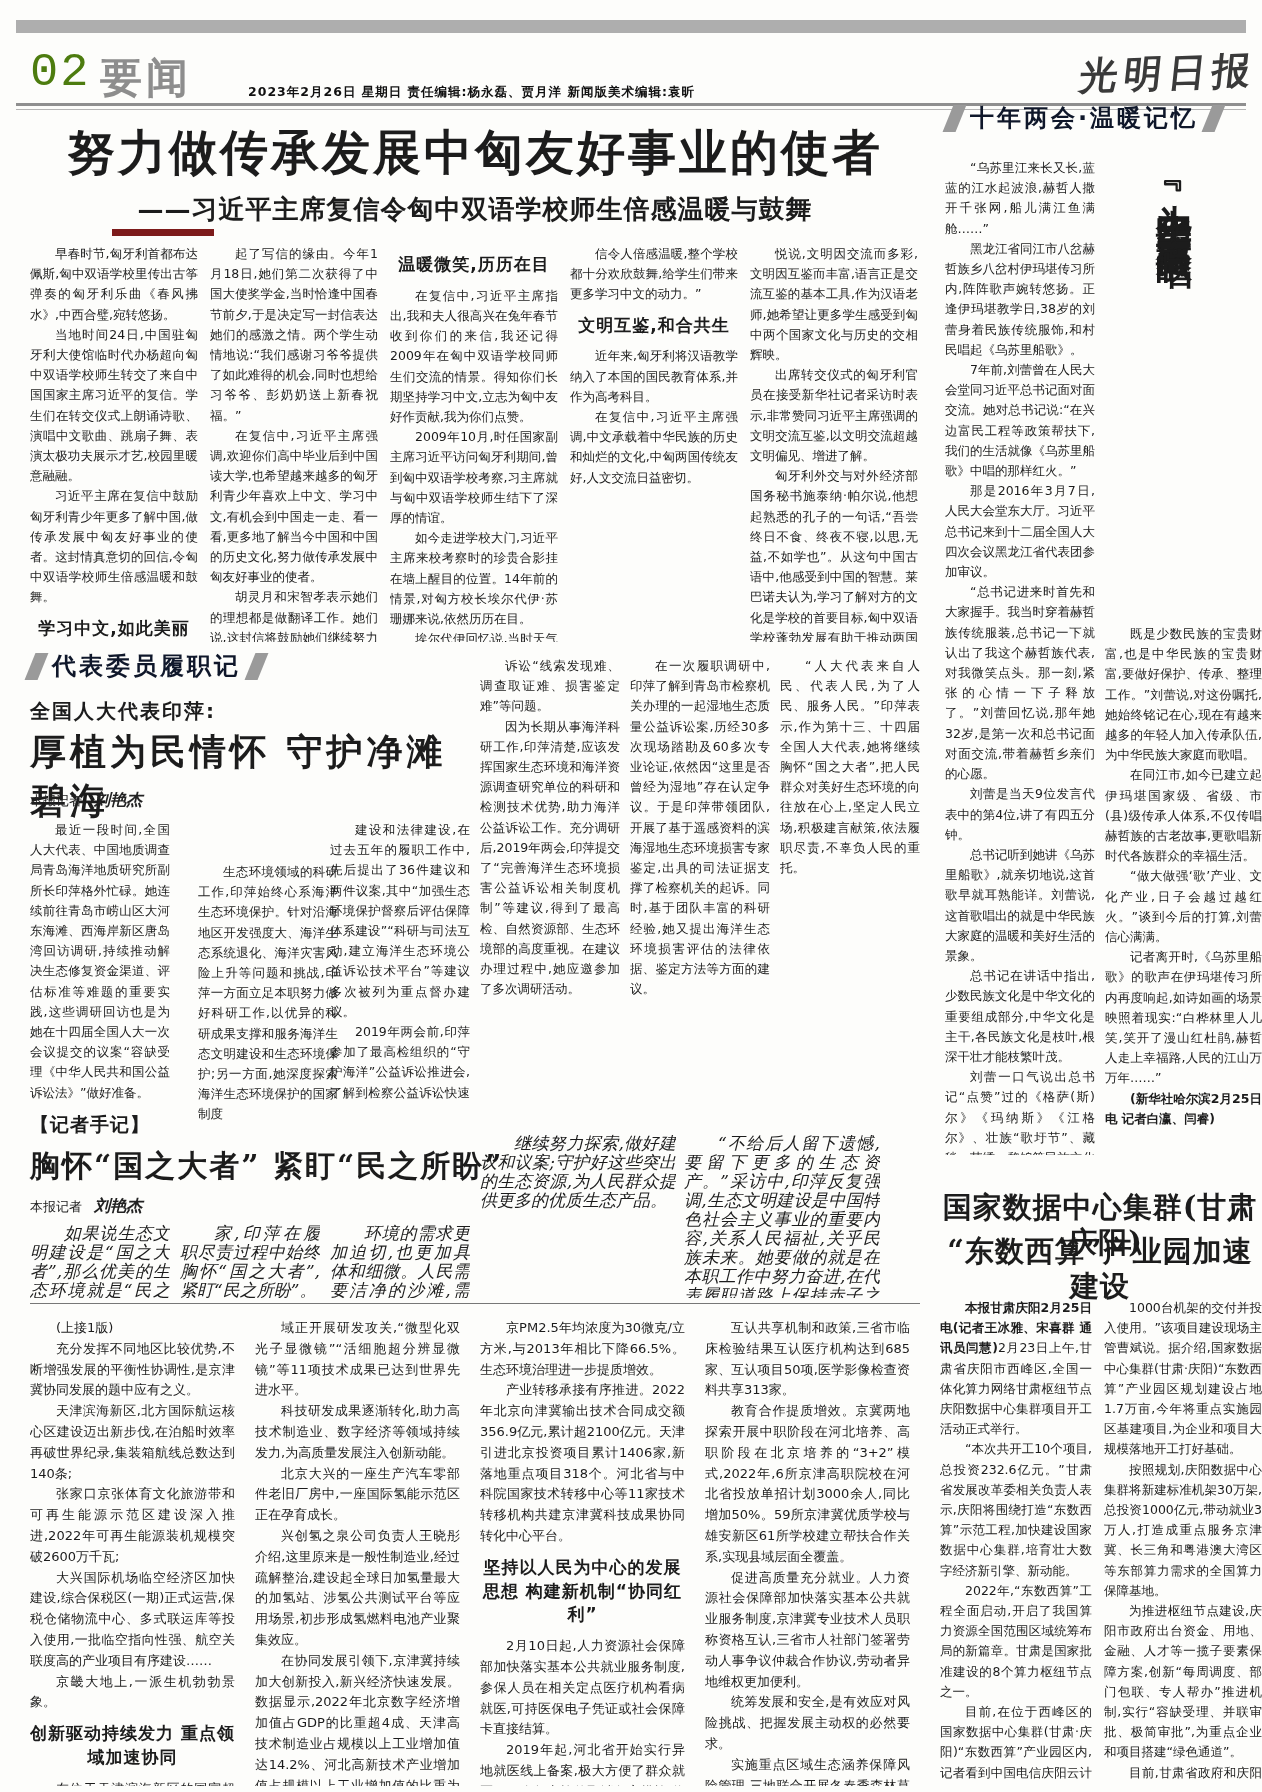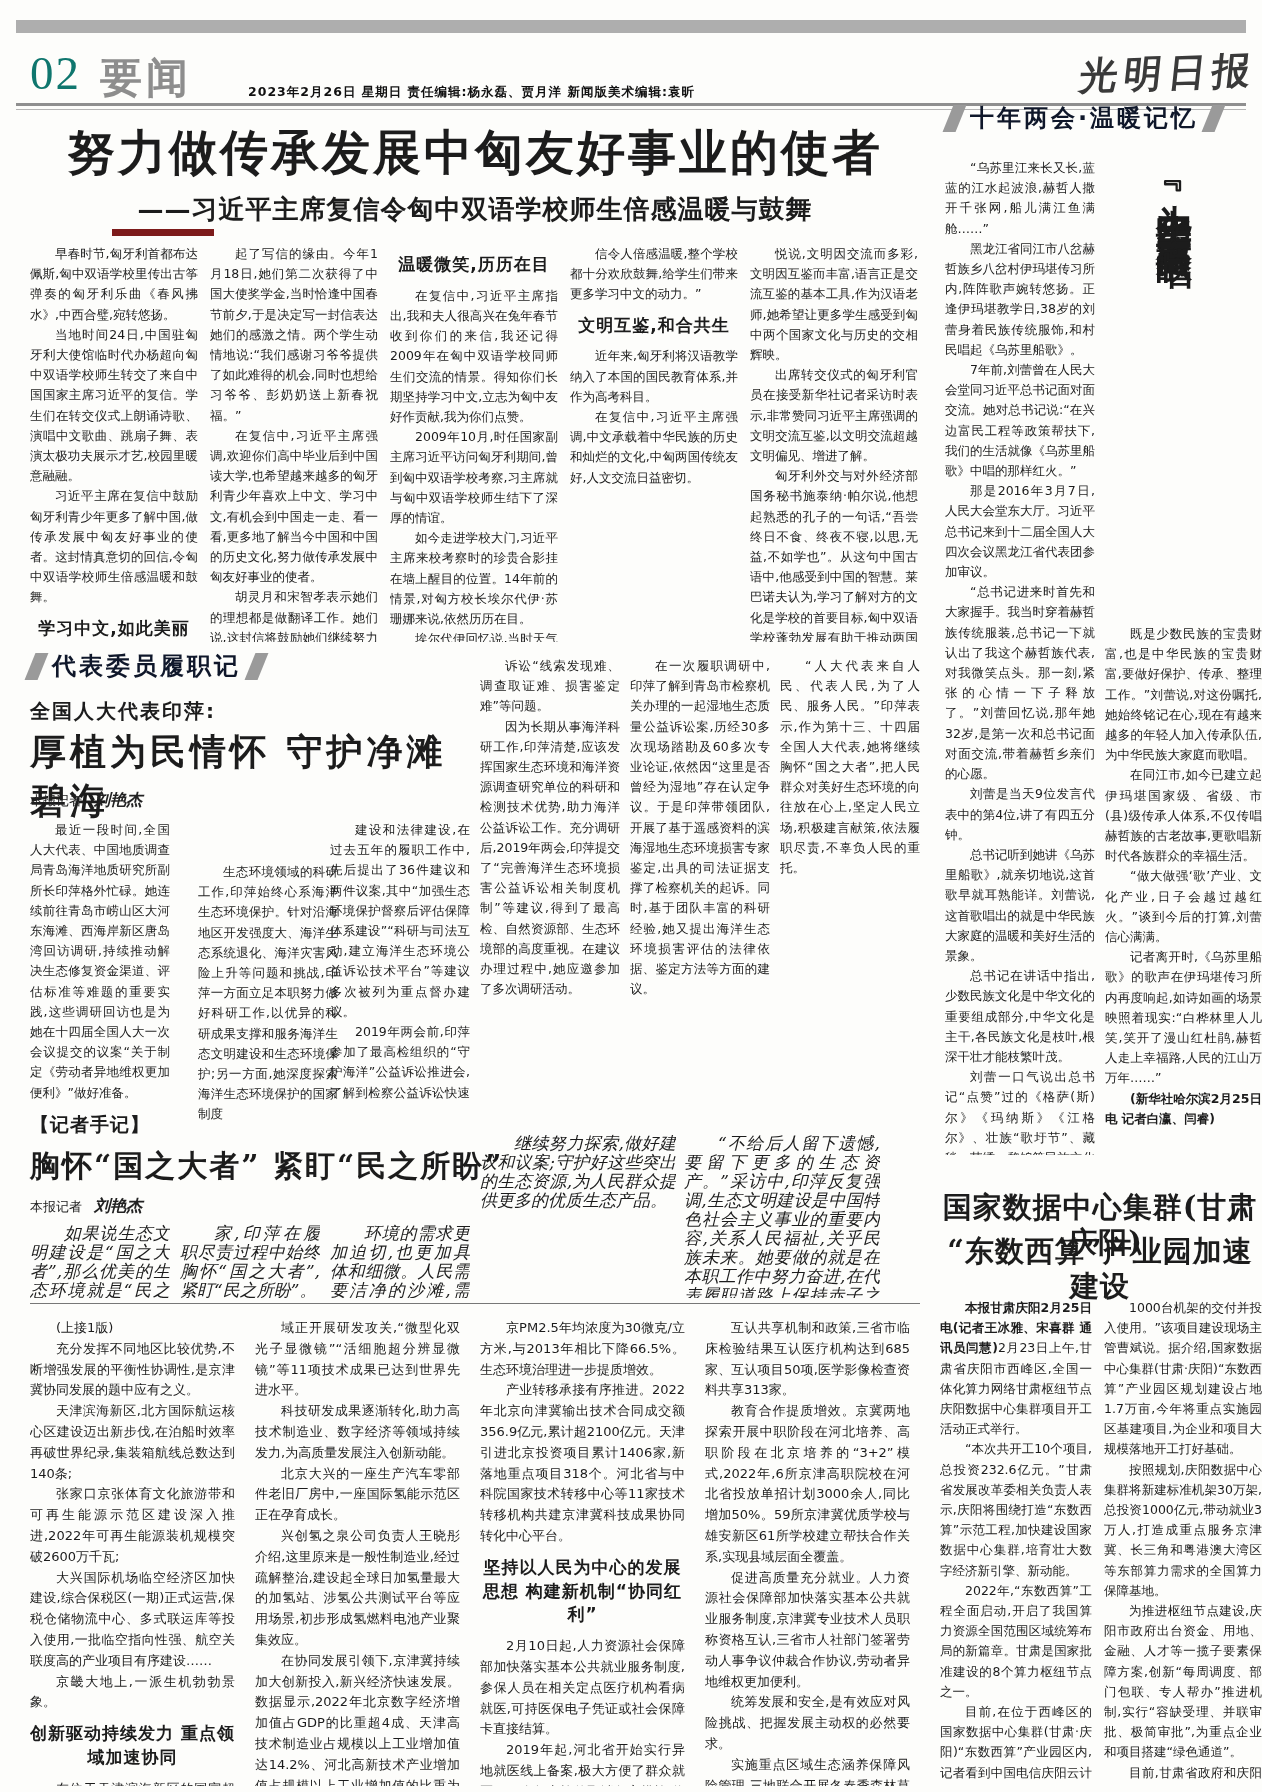--- a/index.html
+++ b/index.html
@@ -1,21 +1,21 @@
 <!DOCTYPE html>
 <html><head>
 <meta charset="utf-8">
 <style>
   html,body{margin:0;padding:0;background:#d8d8d4;}
   .page{position:relative;width:1262px;height:1792px;margin:0 auto;background:#fdfdfb;color:#1c1c1c;
         font-family:"DejaVu Sans","Liberation Sans",sans-serif;overflow:hidden;}
   .abs{position:absolute;}
   .topbar{background:#aeaeae;height:13px;}
   .rule{background:#8f8f8f;}
-  .pagenum{font-size:47px;font-weight:300;color:#0f766e;letter-spacing:2px;font-family:Liberation Serif, serif;}
+  .pagenum{font-size:47px;font-weight:300;color:#4d7c0f;letter-spacing:2px;font-family:Liberation Mono, monospace;}
   .secname{font-size:42px;font-weight:900;color:#8d8d8d;letter-spacing:4px;}
   .dateline{font-size:12.5px;font-weight:700;color:#111;letter-spacing:1px;}
   .masthead{font-size:38px;font-weight:700;color:#3a3a3a;font-family:"DejaVu Serif",serif;
             transform:skewX(-8deg) rotate(-2deg);letter-spacing:6px;}
   .mainhead{font-size:48px;font-weight:900;text-align:center;letter-spacing:3px;
             font-family:"DejaVu Serif","Liberation Serif",serif;line-height:1.1;}
   .subtitle{font-size:26px;font-weight:800;text-align:center;letter-spacing:1px;
             font-family:"DejaVu Serif",serif;}
   .redbar{background:#7d1b1b;}
   .col{font-size:12.5px;line-height:20.2px;text-align:justify;overflow:hidden;}
@@ -112,21 +112,21 @@
     <span class="txt">代表委员履职记</span>
     <span class="slash"></span>
   </div>
   <div class="abs kicker" style="left:30px;top:698px;">全国人大代表印萍:</div>
   <div class="abs h2big" style="left:30px;top:728px;width:450px;">厚植为民情怀   守护净滩碧海</div>
   <div class="abs byline" style="left:30px;top:790px;">
     <span>本报记者</span>
     <span class="nm">刘艳杰</span>
   </div>
   <div class="abs col" style="left:30px;top:820px;width:140px;height:286px;">
-      <p class="para">最近一段时间,全国人大代表、中国地质调查局青岛海洋地质研究所副所长印萍格外忙碌。她连续前往青岛市崂山区大河东海滩、西海岸新区唐岛湾回访调研,持续推动解决生态修复资金渠道、评估标准等难题的重要实践,这些调研回访也是为她在十四届全国人大一次会议提交的议案“关于制定《劳动者异地维权更加便利》”做好准备。</p>
+      <p class="para">最近一段时间,全国人大代表、中国地质调查局青岛海洋地质研究所副所长印萍格外忙碌。她连续前往青岛市崂山区大河东海滩、西海岸新区唐岛湾回访调研,持续推动解决生态修复资金渠道、评估标准等难题的重要实践,这些调研回访也是为她在十四届全国人大一次会议提交的议案“容缺受理《中华人民共和国公益诉讼法》”做好准备。</p>
       <p class="para">因为长期从事海洋和海岸带</p>
     </div>
   <div class="abs col" style="left:180px;top:862px;width:140px;height:286px;margin-left:18px;">
       <p class="para">生态环境领域的科研工作,印萍始终心系海洋生态环境保护。针对沿海地区开发强度大、海洋生态系统退化、海洋灾害风险上升等问题和挑战,印萍一方面立足本职努力做好科研工作,以优异的科研成果支撑和服务海洋生态文明建设和生态环境保护;另一方面,她深度探索海洋生态环境保护的国家制度</p>
     </div>
   <div class="abs col" style="left:330px;top:820px;width:140px;height:286px;">
       <p class="para">建设和法律建设,在过去五年的履职工作中,先后提出了36件建议和两件议案,其中“加强生态环境保护督察后评估保障体系建设”“科研与司法互动,建立海洋生态环境公益诉讼技术平台”等建议多次被列为重点督办建议。</p>
       <p class="para">2019年两会前,印萍参加了最高检组织的“守护海洋”公益诉讼推进会,了解到检察公益诉讼快速发展的形势,以及海洋生态环境公益</p>
     </div>
   <div class="abs col" style="left:480px;top:656px;width:140px;height:450px;">

